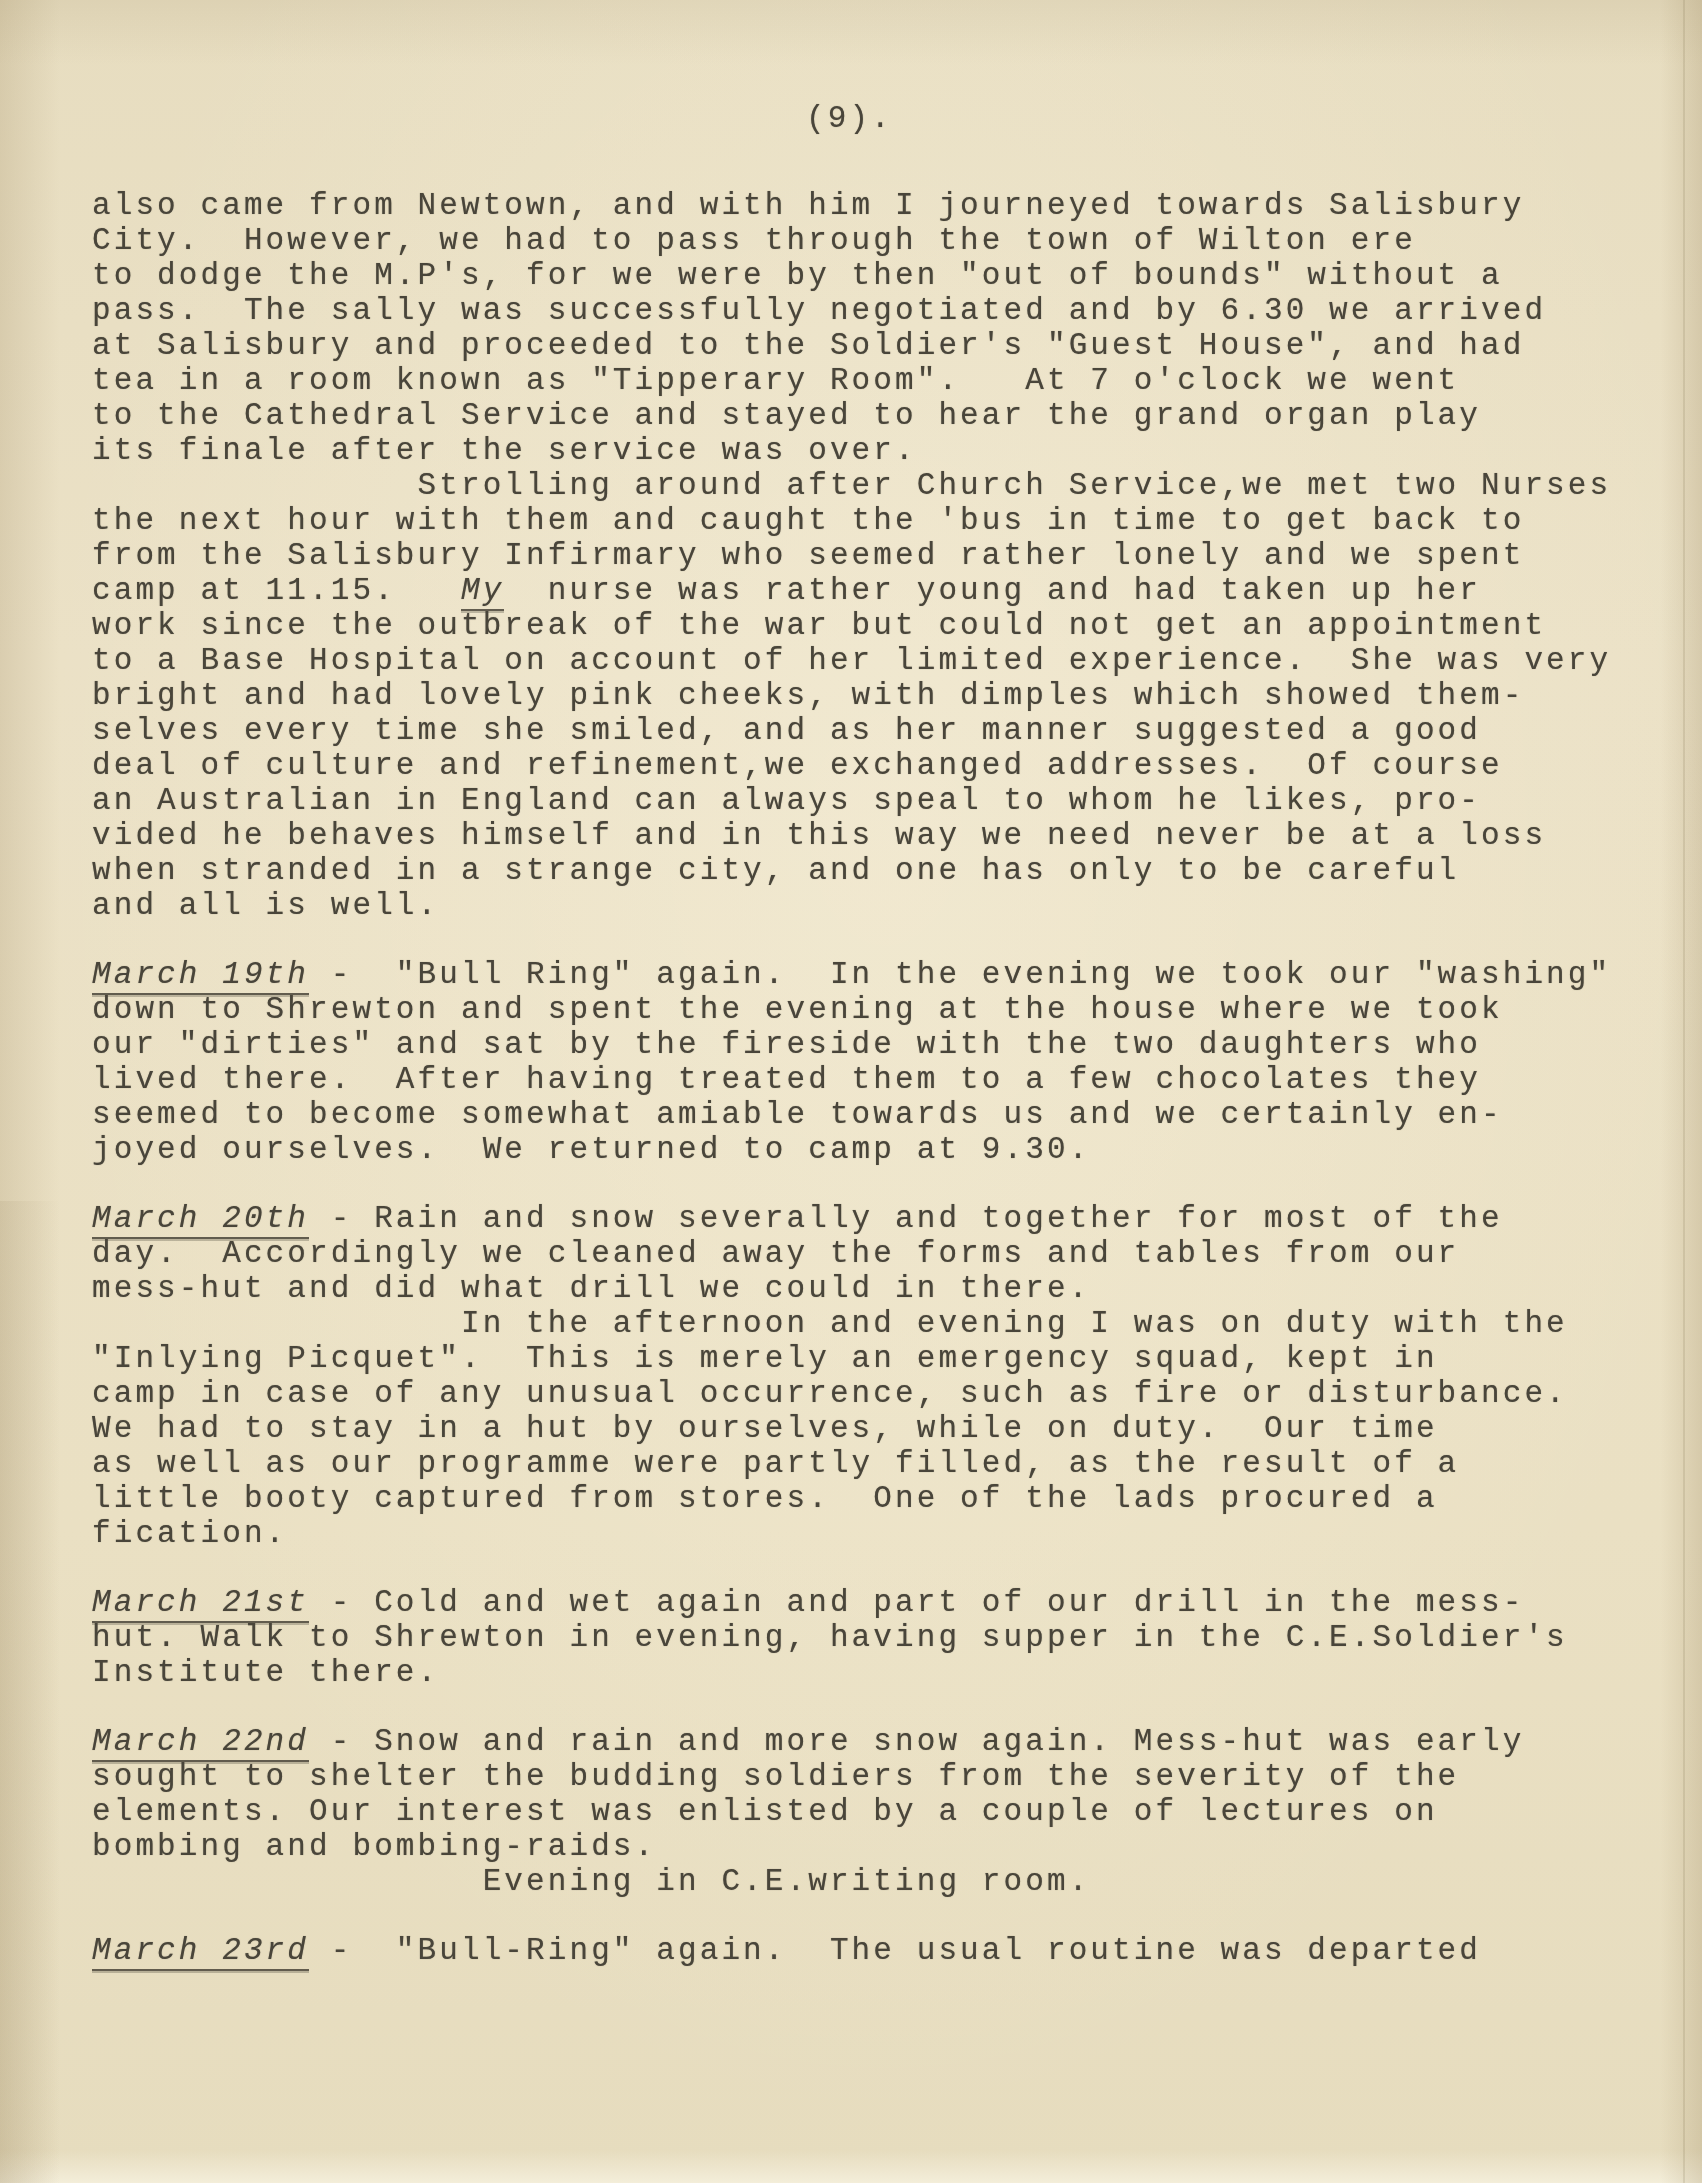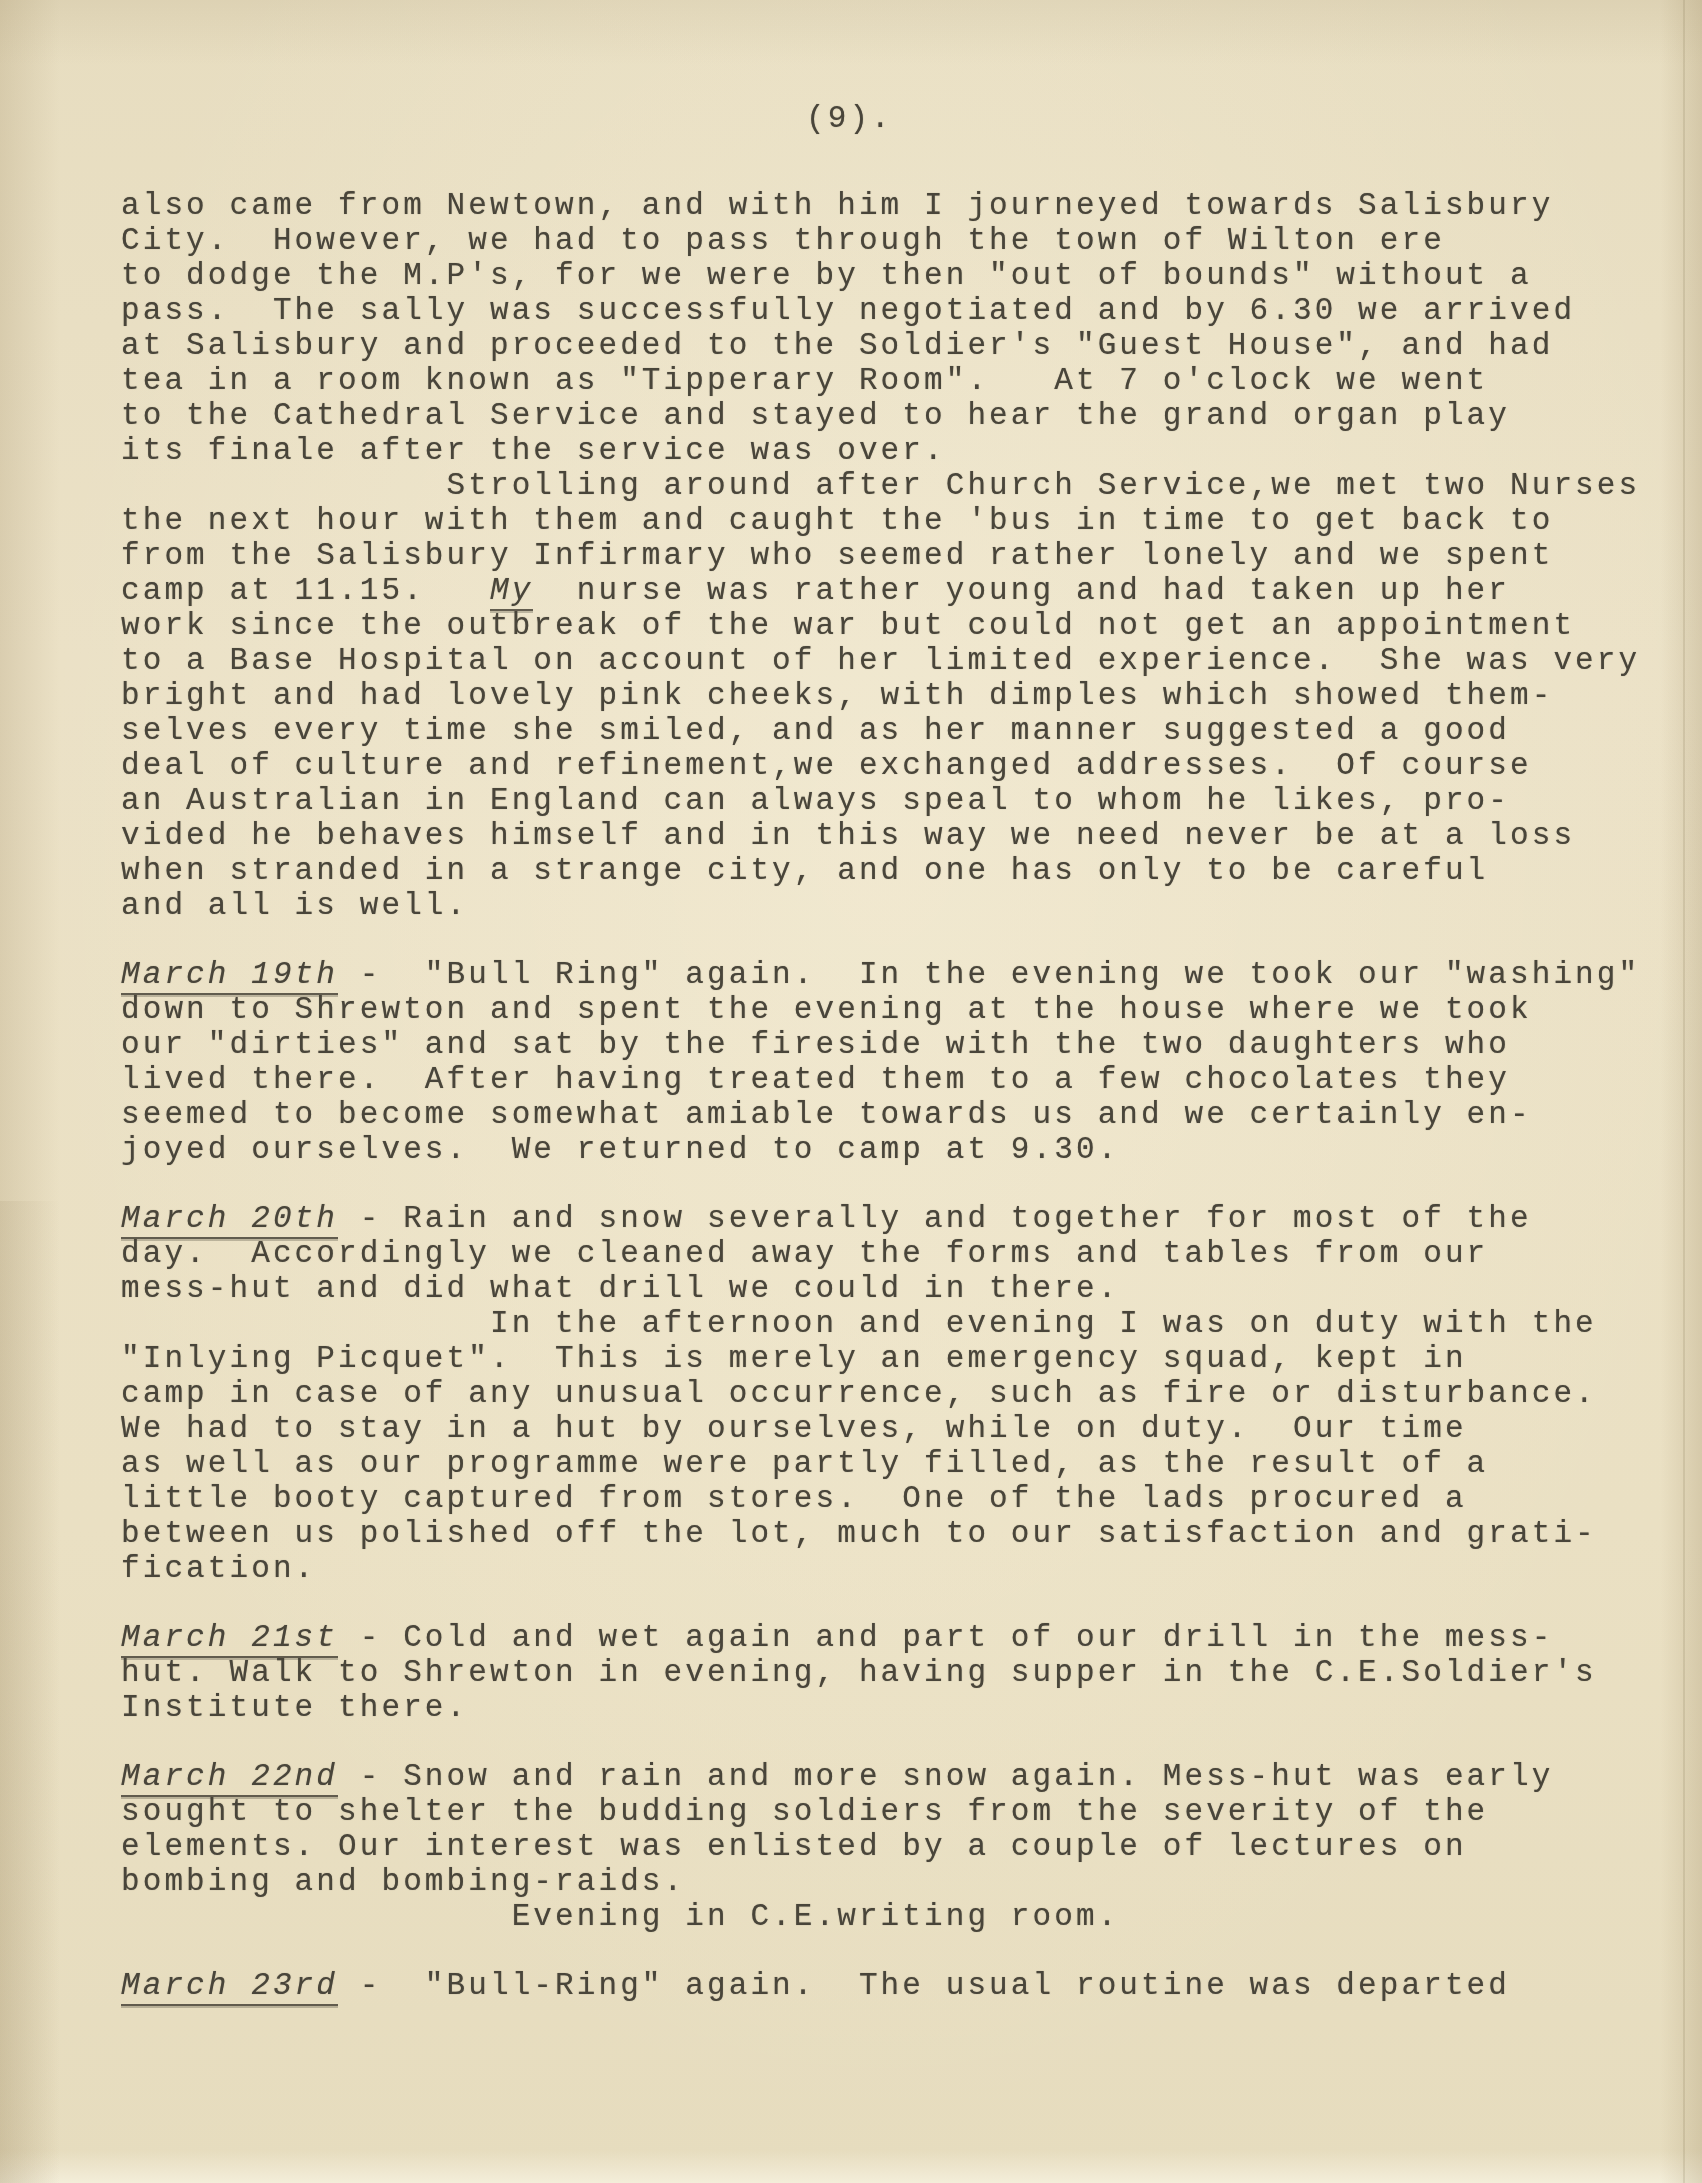--- a/index.html
+++ b/index.html
@@ -28,21 +28,21 @@
     content:"";
     position:absolute; left:0; top:55%; width:61px; height:45%;
     background: linear-gradient(90deg, rgba(130,110,70,0.10), rgba(130,110,70,0));
   }
   .pagenum {
     position:absolute; top:101px; left:806px;
     font-size:31px; letter-spacing:3.1px;
     text-shadow: 0 0 1px rgba(73,69,58,0.55);
   }
   .body-text {
-    position:absolute; top:188px; left:121px; width:1564px;
+    position:absolute; top:188px; left:92px; width:1564px;
     font-size:31px; line-height:35px; letter-spacing:3.1px;
     text-shadow: 0 0 1px rgba(73,69,58,0.50);
   }
   .block { margin:0 0 34px 0; }
   .line  { white-space:pre; height:35px; }
   .u {
     border-bottom: 2px solid rgba(73,68,56,0.85);
     box-shadow: 0 2px 0 rgba(73,68,56,0.30);
     padding-bottom: 0.7px;
     font-style: italic;
@@ -88,21 +88,20 @@
       <div class="block">
         <div class="line"><span class="u">March 20th</span><span> - Rain and snow severally and together for most of the</span></div>
         <div class="line"><span>day.  Accordingly we cleaned away the forms and tables from our</span></div>
         <div class="line"><span>mess-hut and did what drill we could in there.</span></div>
         <div class="line"><span>                 In the afternoon and evening I was on duty with the</span></div>
         <div class="line"><span>"Inlying Picquet".  This is merely an emergency squad, kept in</span></div>
         <div class="line"><span>camp in case of any unusual occurrence, such as fire or disturbance.</span></div>
         <div class="line"><span>We had to stay in a hut by ourselves, while on duty.  Our time</span></div>
         <div class="line"><span>as well as our programme were partly filled, as the result of a</span></div>
         <div class="line"><span>little booty captured from stores.  One of the lads procured a</span></div>
-        <div class="line"><span>between us polished off the lot, much to our satisfaction and grati-</span></div>
         <div class="line"><span>fication.</span></div>
       </div>
       <div class="block">
         <div class="line"><span class="u">March 21st</span><span> - Cold and wet again and part of our drill in the mess-</span></div>
         <div class="line"><span>hut. Walk to Shrewton in evening, having supper in the C.E.Soldier's</span></div>
         <div class="line"><span>Institute there.</span></div>
       </div>
       <div class="block">
         <div class="line"><span class="u">March 22nd</span><span> - Snow and rain and more snow again. Mess-hut was early</span></div>
         <div class="line"><span>sought to shelter the budding soldiers from the severity of the</span></div>

